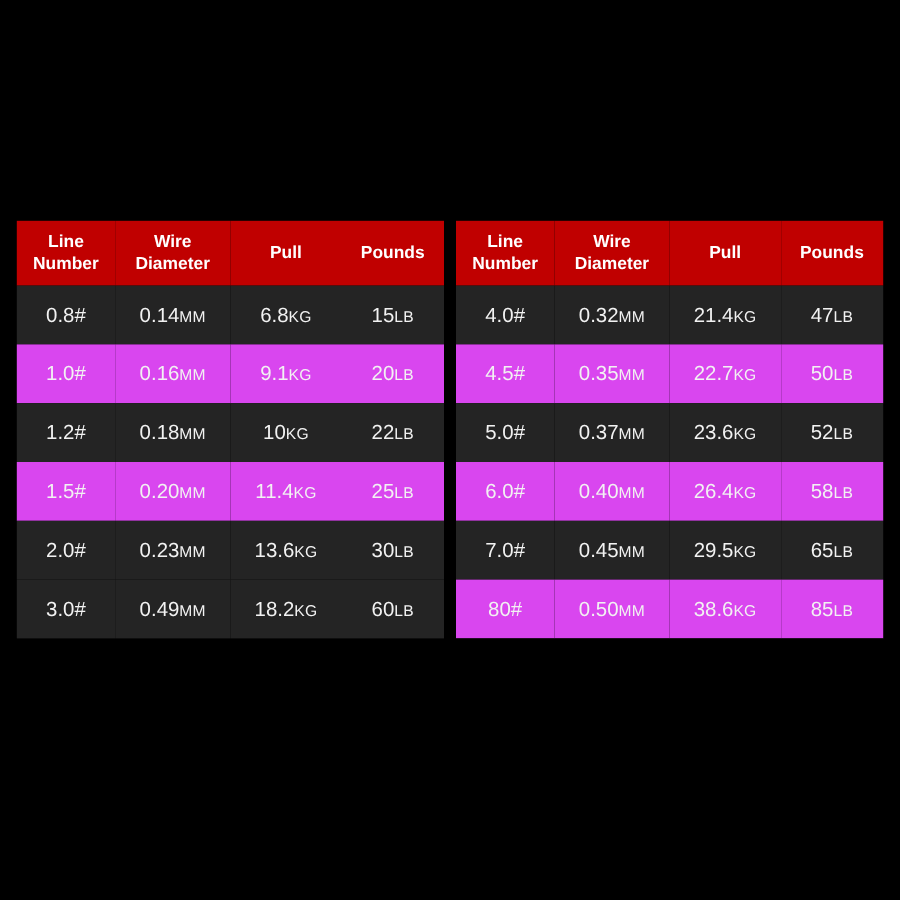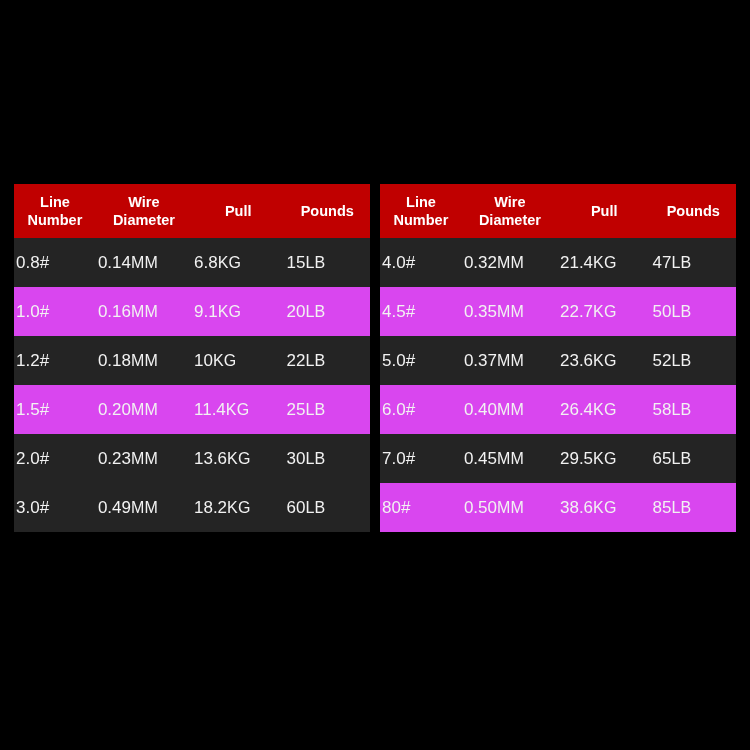--- a/index.html
+++ b/index.html
@@ -43,32 +43,33 @@
     font-weight: bold;
     line-height: 1.25;
     padding: 9px 2px;
     text-align: center;
     vertical-align: middle;
     height: 54px;
     box-sizing: border-box;
   }
   tbody td {
     height: 49px;
+    text-align: center;
     vertical-align: middle;
     font-size: 17px;
     color: #f2f2f2;
     padding: 0 2px;
     box-sizing: border-box;
     white-space: nowrap;
   }
   tbody tr.odd td { background: #242424; }
   tbody tr.even td { background: #d946ef; }
   tbody tr.blank td { background: #000000; height: 49px; }
   .unit {
-    font-size: 16px;
+    font-size: 13px;
     letter-spacing: 0.2px;
   }
   col.c1 { width: 23%; }
   col.c2 { width: 27%; }
   col.c3 { width: 26%; }
   col.c4 { width: 24%; }
 </style>
 </head>
 <body>
 

